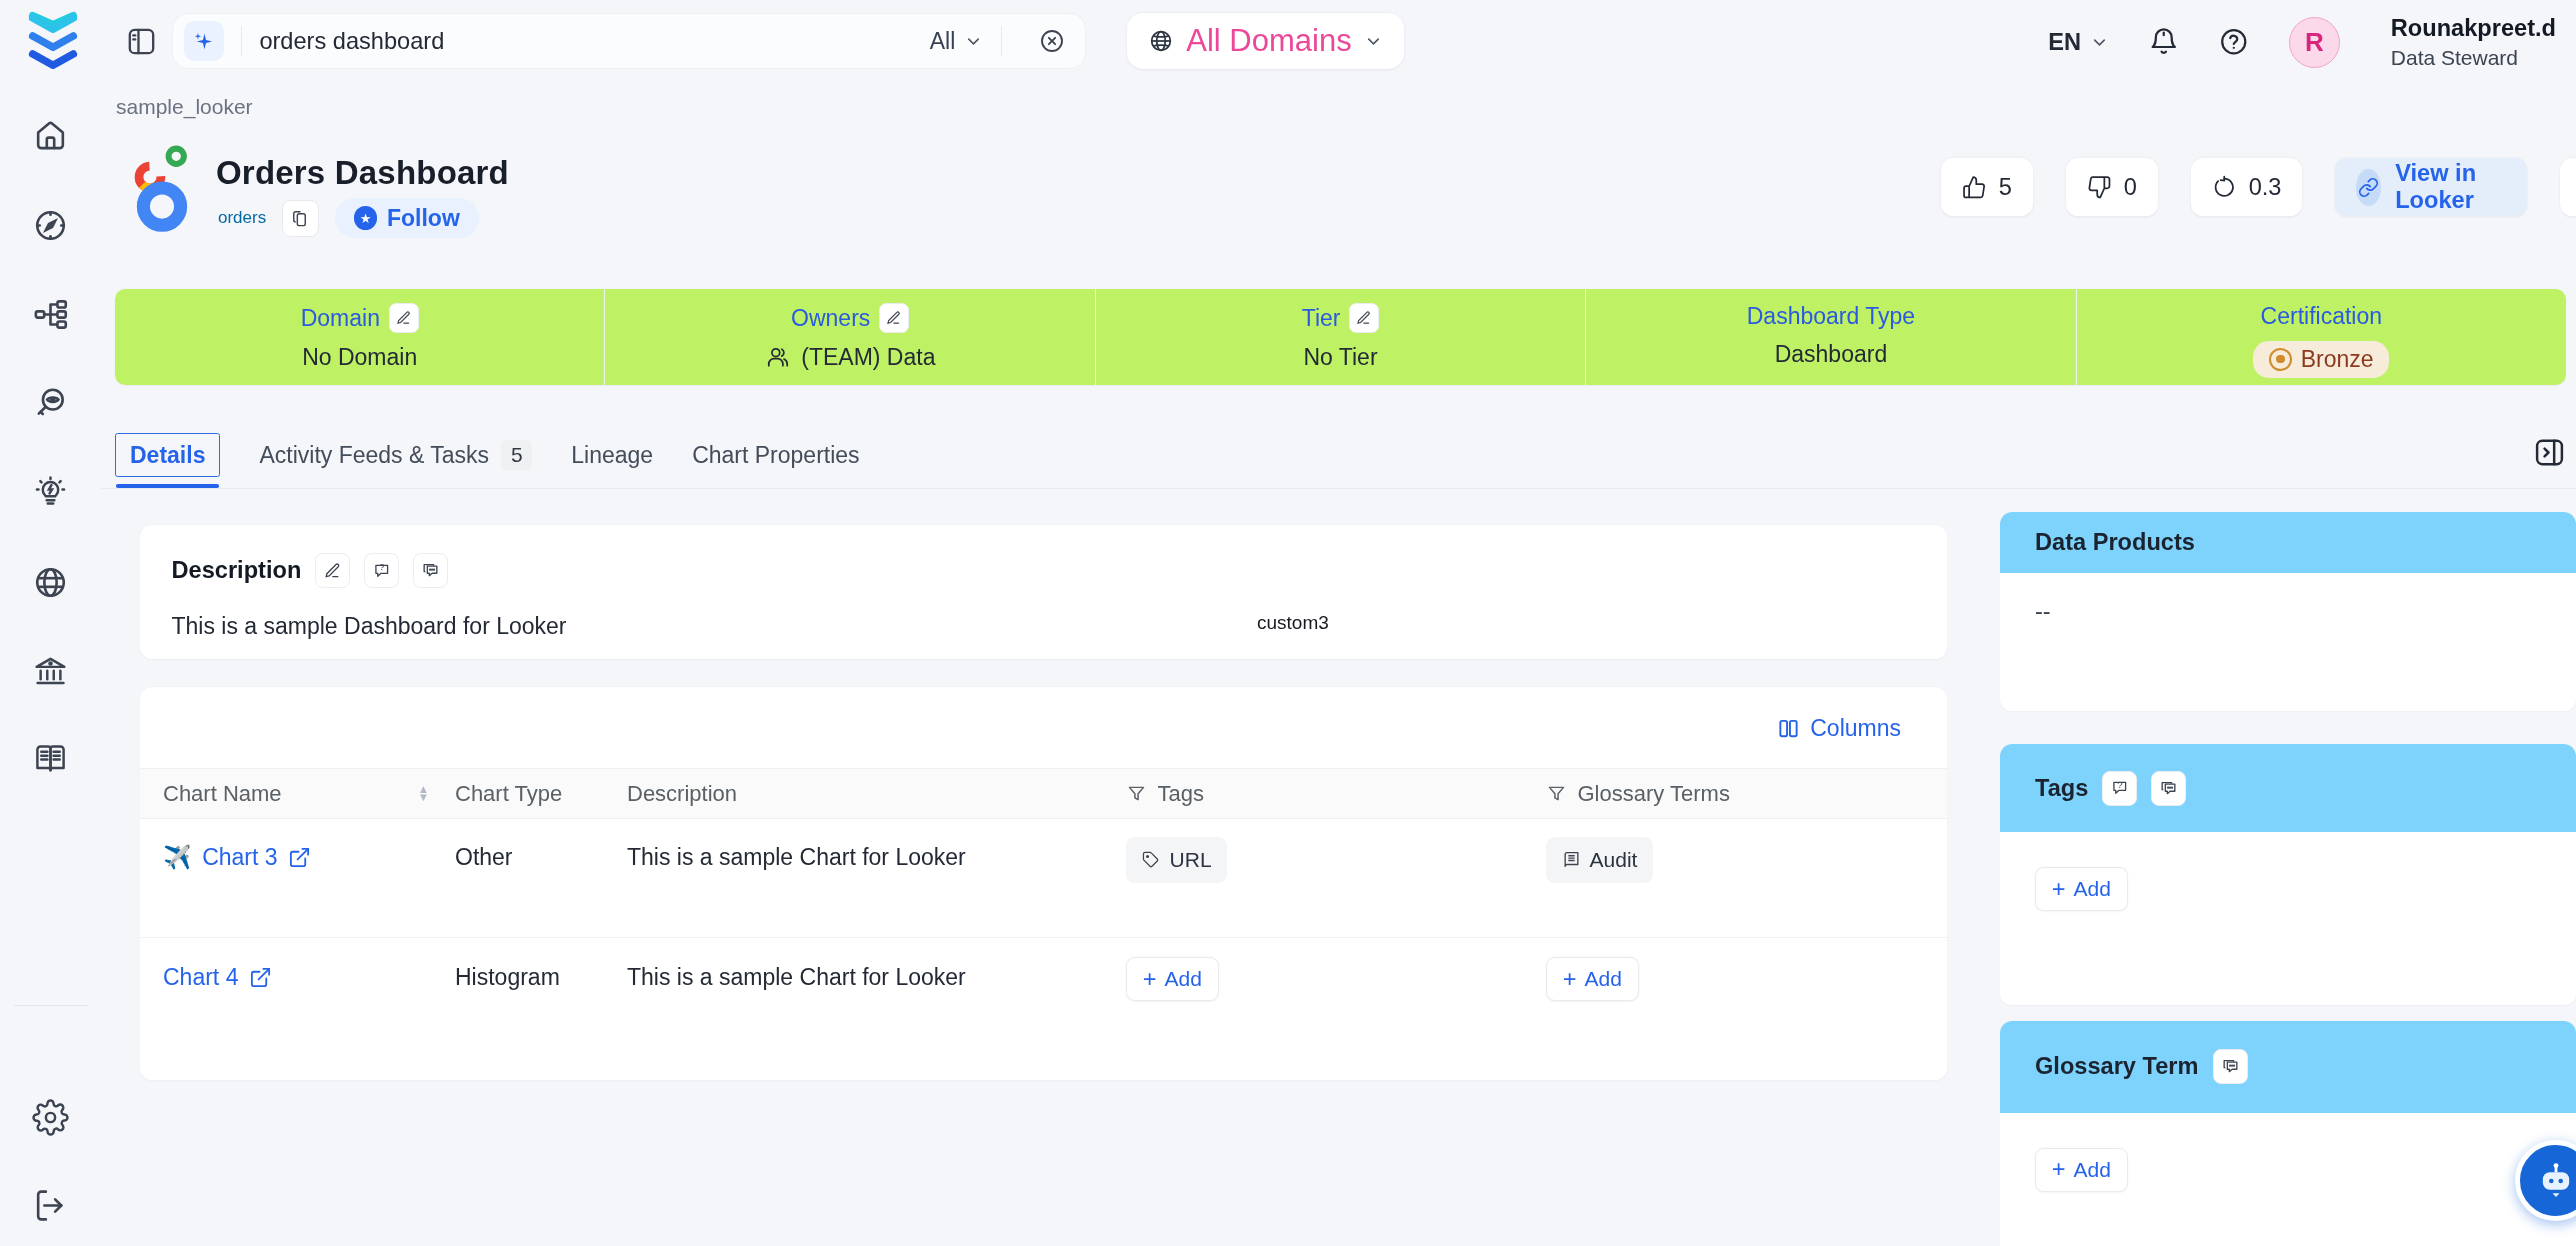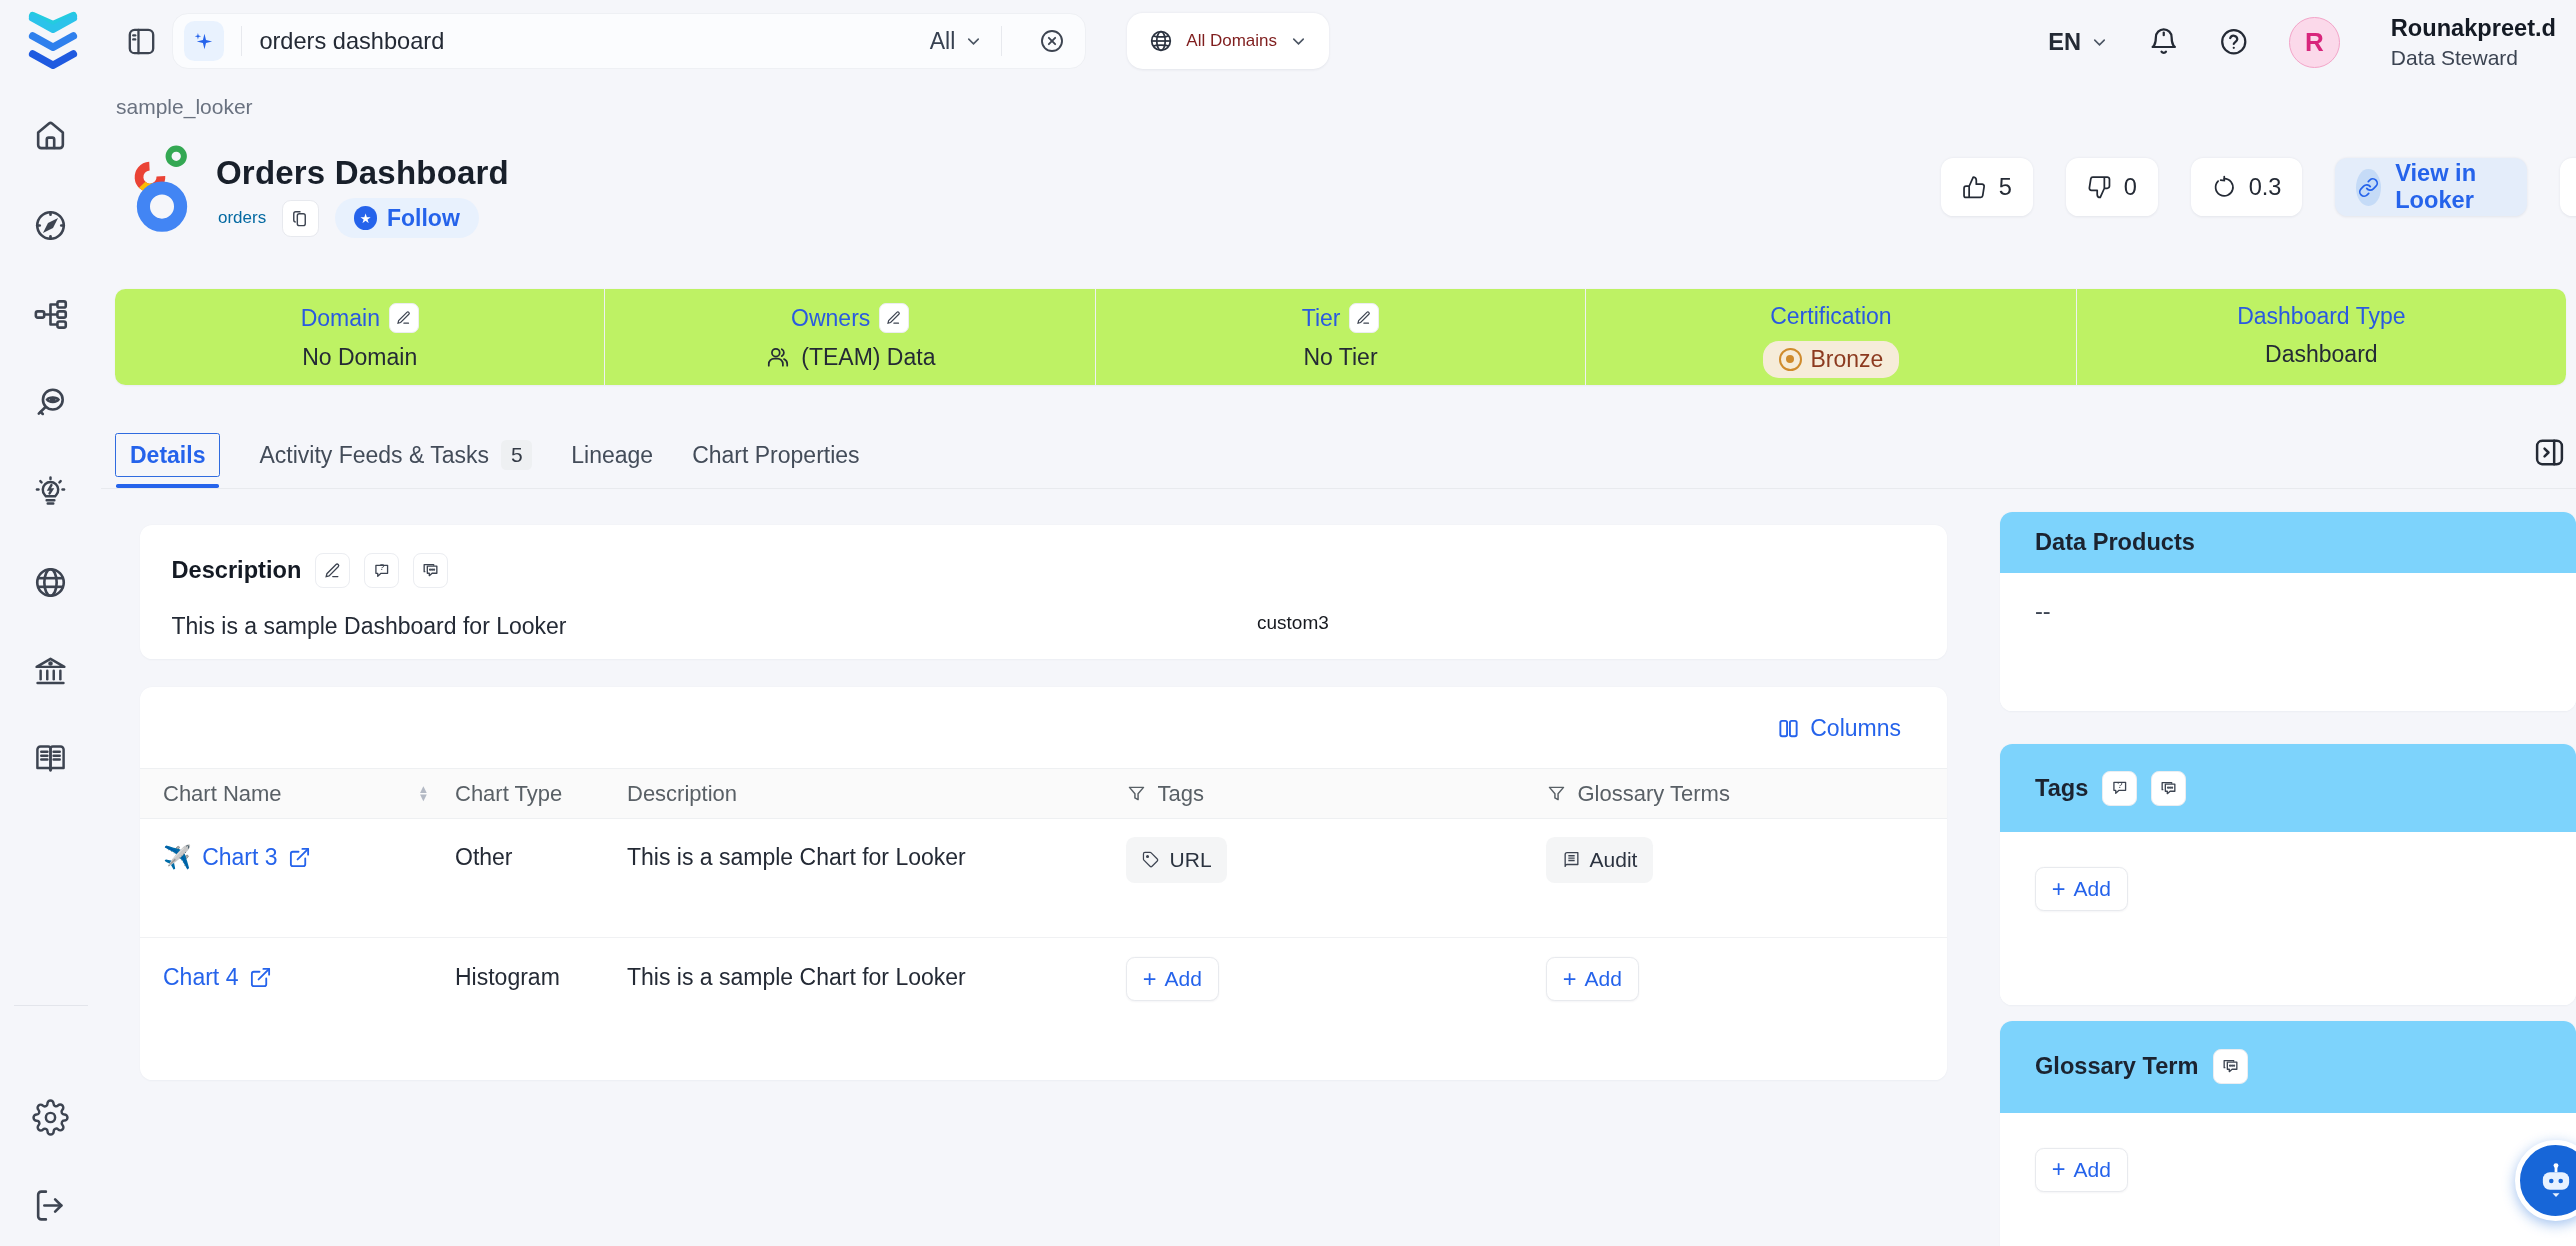--- a/index.html
+++ b/index.html
@@ -20,21 +20,21 @@
     display:flex; align-items:center; padding:0 19px 0 10.5px;
   }
   .sparkle-btn { width:40px; height:40px; border-radius:10.5px; background:#e9f2fe; display:flex; align-items:center; justify-content:center; }
   .search-divider { width:0.9px; height:30px; background:#e7e9ee; margin:0 17.5px; }
   .search-query { font-size:23.6px; color:#242a35; flex:1; }
   .search-scope { display:flex; align-items:center; gap:8.8px; font-size:23px; color:#374151; }
   .xcircle { margin-left:19px; }
   .domains-pill {
     position:absolute; left:1127px; top:13px; height:56px; padding:0 21px;
     background:#ffffff; border-radius:15.8px; box-shadow:0 0.9px 2.6px rgba(30,40,70,.08);
-    display:flex; align-items:center; gap:12.3px; font-size:17px; color:#7f1d1d; font-weight:500;
+    display:flex; align-items:center; gap:12.3px; font-size:31px; color:#ec4899; font-weight:500;
   }
   .top-right { position:absolute; right:20px; top:0; height:84px; display:flex; align-items:center; gap:39px; }
   .lang { display:flex; align-items:center; gap:8.8px; font-size:23.6px; color:#242a35; font-weight:700; }
   .avatar {
     width:51px; height:51px; border-radius:50%; background:#fbd9ea; border:1.8px solid #f3a4c8;
     color:#d8267c; font-size:26px; font-weight:700; display:flex; align-items:center; justify-content:center;
   }
   .user-block { line-height:1.2;margin-left:12px; }
   .user-name { font-size:23.6px; font-weight:700; color:#141a24; }
   .user-role { font-size:21px; color:#3c4452; margin-top:3.5px; }
@@ -410,36 +410,36 @@
         <svg width="15.8" height="15.8" viewBox="0 0 24 24" fill="none" stroke="#3d4451" stroke-width="1.8" stroke-linecap="round">
             <path d="M16.5 3.5a2.12 2.12 0 0 1 3 3L7 19l-4 1 1-4z"></path>
             <path d="M12 20h7"></path>
           </svg>
       </span>
     </div>
     <div class="meta-value">No Tier</div>
   </div>
   <div class="meta-col">
     <div class="meta-label">
+        <span>Dashboard Type</span>
+      </div>
+    <div class="meta-value">Dashboard</div>
+  </div>
+  <div class="meta-col">
+    <div class="meta-label">
         <span>Certification</span>
       </div>
     <div class="meta-value">
       <span class="bronze-pill">
         <span class="medal">
             <i></i>
           </span>
         <span>Bronze</span>
       </span>
     </div>
-  </div>
-  <div class="meta-col">
-    <div class="meta-label">
-        <span>Dashboard Type</span>
-      </div>
-    <div class="meta-value">Dashboard</div>
   </div>
 </div>
 
 <div class="tabs">
   <div class="tab active">Details</div>
   <div class="tab">
     <span>Activity Feeds &amp; Tasks</span>
     <span class="tab-badge">5</span>
   </div>
   <div class="tab">Lineage</div>

